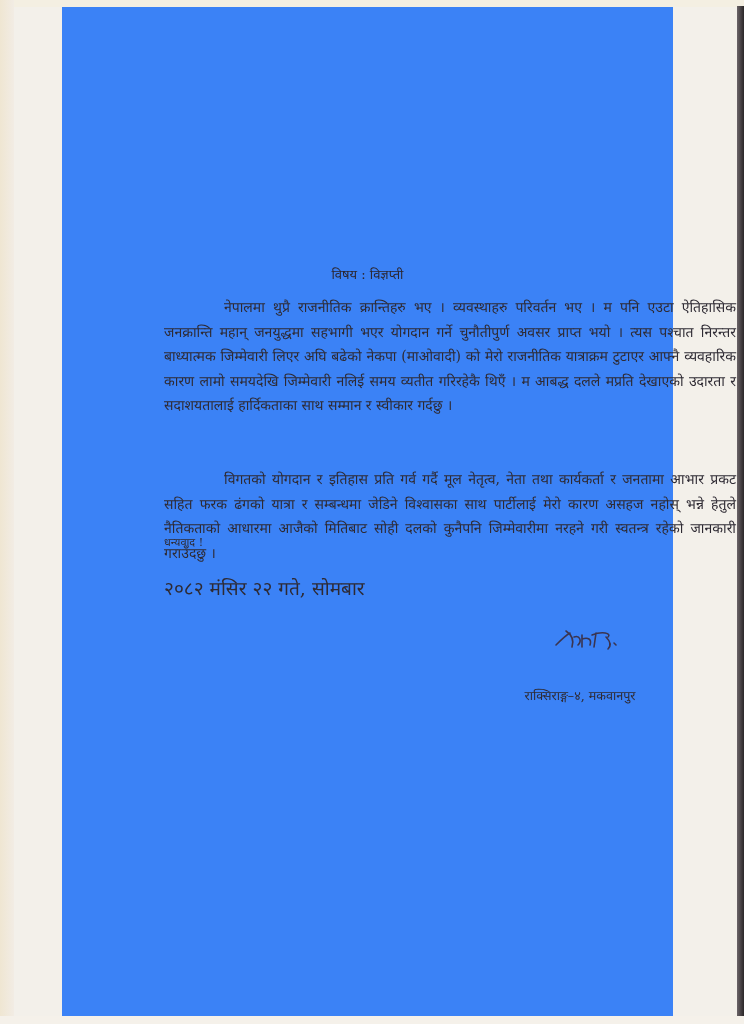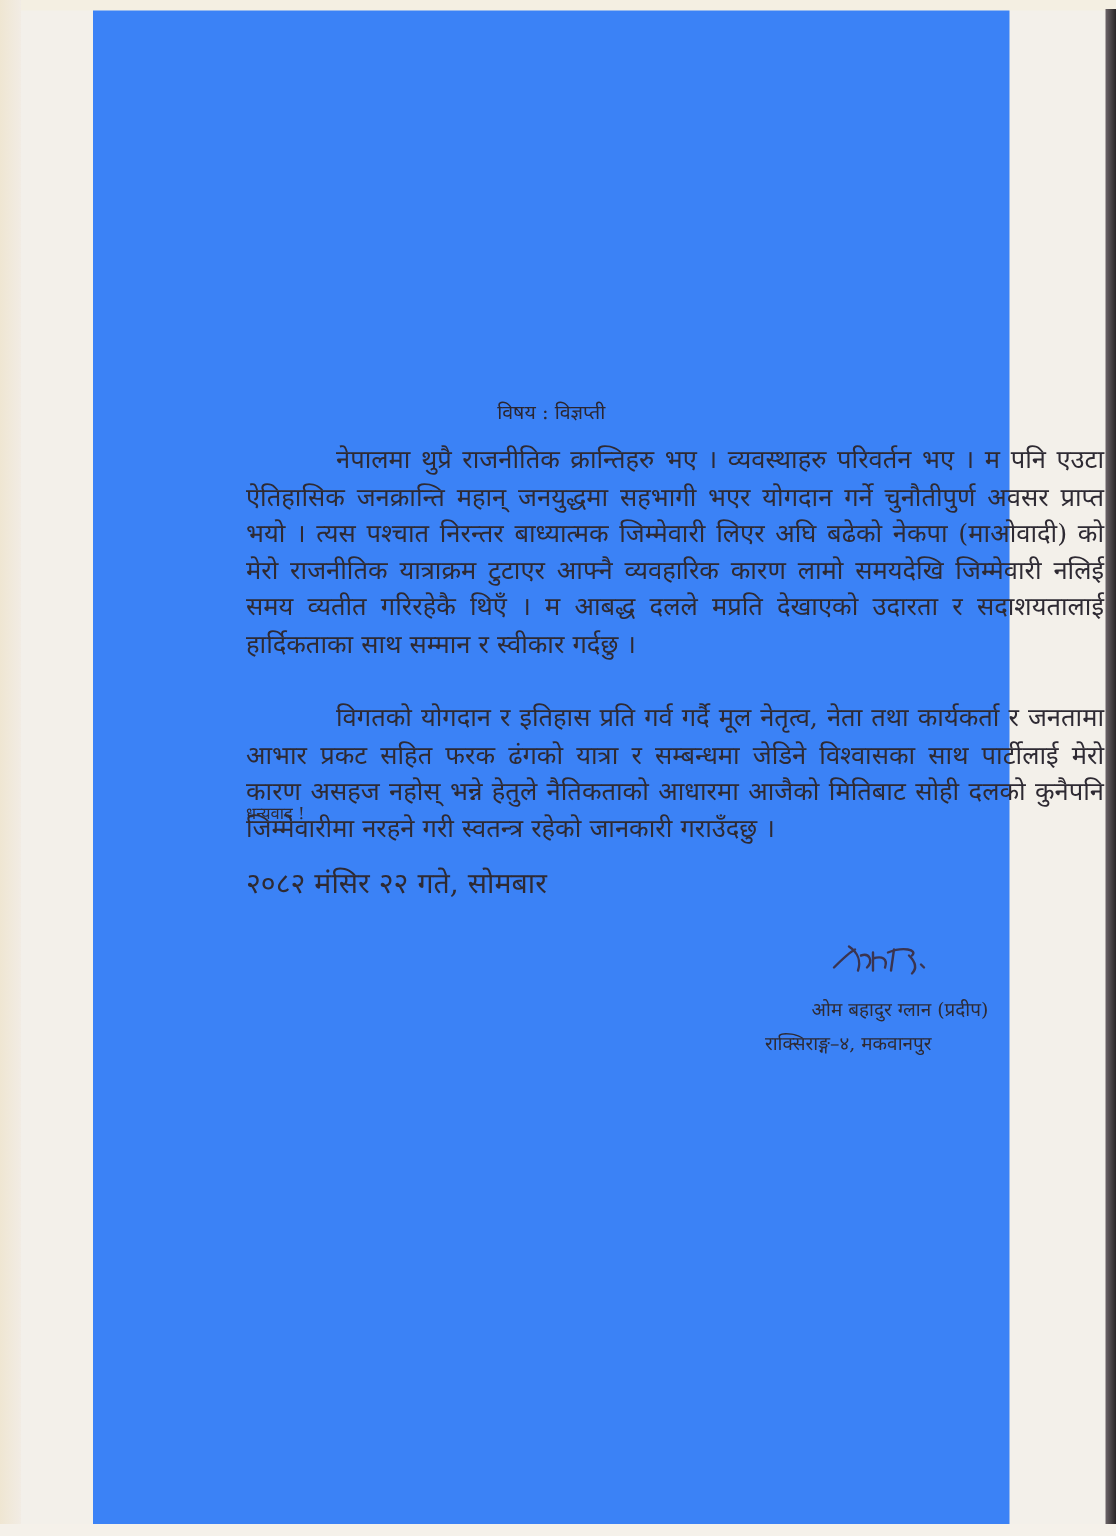--- a/index.html
+++ b/index.html
@@ -28,21 +28,21 @@
       position: absolute; left: 14px; top: 7px; width: 611px; height: 1009px;
       background: #3b82f6;
       margin-left: 48px;
     }
     .subject {
       position: absolute; left: 0; width: 100%; top: 258px;
       text-align: center; font-size: 13px; color: #2b2630;
     }
     .body-text {
       position: absolute; left: 102px; width: 572px;
-      font-size: 17px; line-height: 24.5px; color: #2e2a33;
+      font-size: 14px; line-height: 24.5px; color: #2e2a33;
       text-align: justify;
     }
     .para { margin: 0; text-indent: 60px; }
     .para1 { top: 288px; }
     .para2 { top: 460px; }
     .thanks {
       position: absolute; left: 102px; top: 527px;
       font-size: 11px; color: #2e2a33;
     }
     .date {
@@ -51,22 +51,22 @@
     }
     .signature {
       position: absolute; left: 490px; top: 620px;
       width: 90px; height: 30px;
     }
     .sig-name {
       position: absolute; left: 448px; width: 180px; top: 657px;
       text-align: center; font-size: 12.6px; color: #2e2a33;
     }
     .sig-address {
-      position: absolute; left: 448px; width: 180px; top: 680px;
-      text-align: left; font-size: 12.6px; color: #2e2a33;
+      position: absolute; left: 428px; width: 180px; top: 680px;
+      text-align: center; font-size: 12.6px; color: #2e2a33;
     }
   </style>
 </head>
 <body>
 
 <div class="scan-top"></div>
 <div class="scan-left"></div>
 <div class="scan-right"></div>
 <div class="scan-bottom"></div>
 
@@ -82,15 +82,14 @@
   </div>
 
   <div class="thanks">धन्यवाद !</div>
 
   <div class="date">२०८२ मंसिर २२ गते, सोमबार</div>
 
   <svg class="signature" viewBox="0 0 90 30">
     <path d="M4 18 C10 12, 14 8, 18 6 M14 4 C20 8, 22 14, 20 20 M22 10 C28 8, 30 14, 26 18 M30 8 L30 20 M30 12 C36 10, 40 12, 38 18 M44 6 L42 20 M40 8 C50 4, 60 6, 56 10 M54 10 C58 14, 60 18, 56 22 M62 16 L64 18" fill="none" stroke="#3a3450" stroke-width="1.6" stroke-linecap="round"></path>
   </svg>
 
-  <div class="sig-name">ओम बहादुर ग्लान (प्रदीप)</div>
   <div class="sig-address">राक्सिराङ्ग–४, मकवानपुर</div>
 </div>
 
 </body></html>

